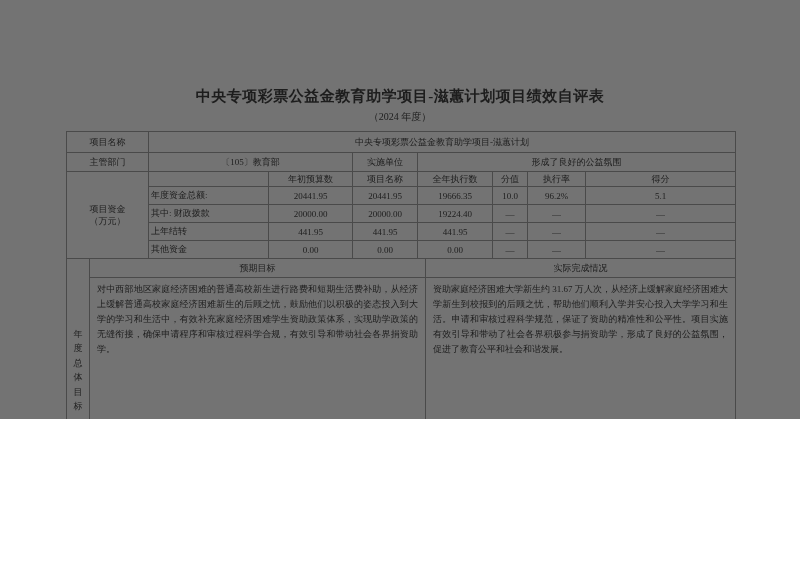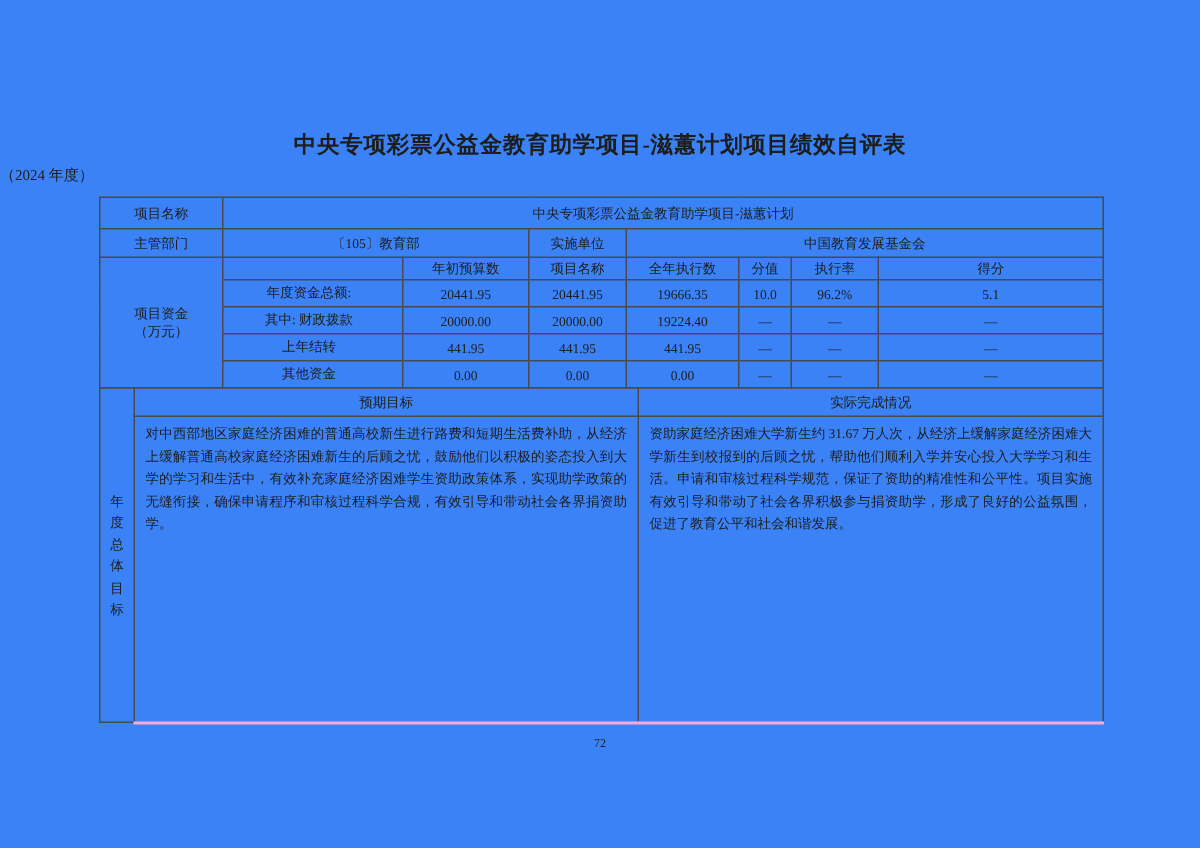--- a/index.html
+++ b/index.html
@@ -6,40 +6,40 @@
     margin: 0;
     padding: 0;
     background: #ffffff;
     font-family: "Liberation Serif", "DejaVu Serif", serif;
     color: #1d1d1d;
   }
   * { box-sizing: border-box; }
   .page {
     position: relative;
     width: 800px;
-    height: 565px;
-    background: #3b82f6;
+    height: 419px;
+    background: #737373;
     overflow: hidden;
   }
   .doc-title {
     position: absolute;
     top: 87px;
     left: 0;
     width: 100%;
     text-align: center;
     font-size: 15px;
     font-weight: bold;
     letter-spacing: 0.5px;
   }
   .doc-subtitle {
     position: absolute;
     top: 110px;
     left: 0;
     width: 100%;
-    text-align: left;
+    text-align: center;
     font-size: 10px;
   }
   .tables {
     position: absolute;
     top: 131px;
     left: 66px;
     width: 670px;
   }
   table {
     border-collapse: collapse;
@@ -59,21 +59,21 @@
   table.top { border-top: 1px solid #4a4a4a; padding-left: 48px; }
   table.bottom tr:last-child td { border-bottom: 2px solid #f9a8d4; }
 
   tr.h21 { height: 21px; }
   tr.h19 { height: 19px; }
   tr.h15 { height: 15px; }
   tr.h18 { height: 18px; }
   tr.h204 { height: 204px; }
 
   td.right-lbl {
-    text-align: center;
+    text-align: left;
     padding-right: 7px;
   }
   .section-lbl div { line-height: 12px; }
   .vert-wrap {
     width: 9px;
     margin: 16px auto;
     word-break: break-all;
     line-height: 14.5px;
     font-size: 9px;
     text-align: center;
@@ -116,21 +116,21 @@
       </colgroup>
       <tbody>
           <tr class="h21">
         <td>项目名称</td>
         <td colspan="7">中央专项彩票公益金教育助学项目-滋蕙计划</td>
       </tr>
       <tr class="h19">
         <td>主管部门</td>
         <td colspan="2">〔105〕教育部</td>
         <td>实施单位</td>
-        <td colspan="4">中国教育发展基金会</td>
+        <td colspan="4">形成了良好的公益氛围</td>
       </tr>
       <tr class="h15">
         <td rowspan="5" class="section-lbl">
           <div>项目资金</div>
           <div>（万元）</div>
         </td>
         <td></td>
         <td>年初预算数</td>
         <td>项目名称</td>
         <td>全年执行数</td>

